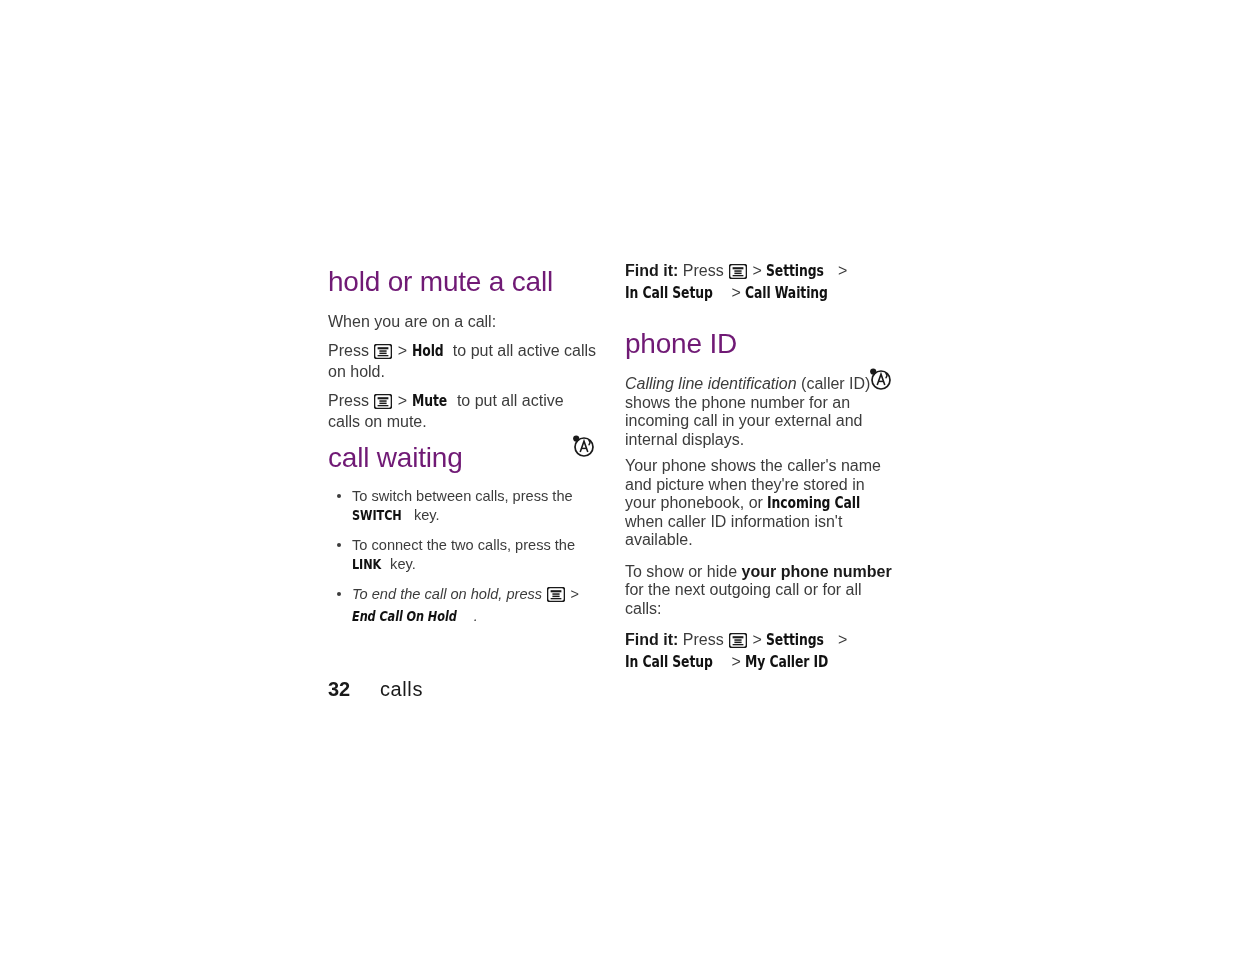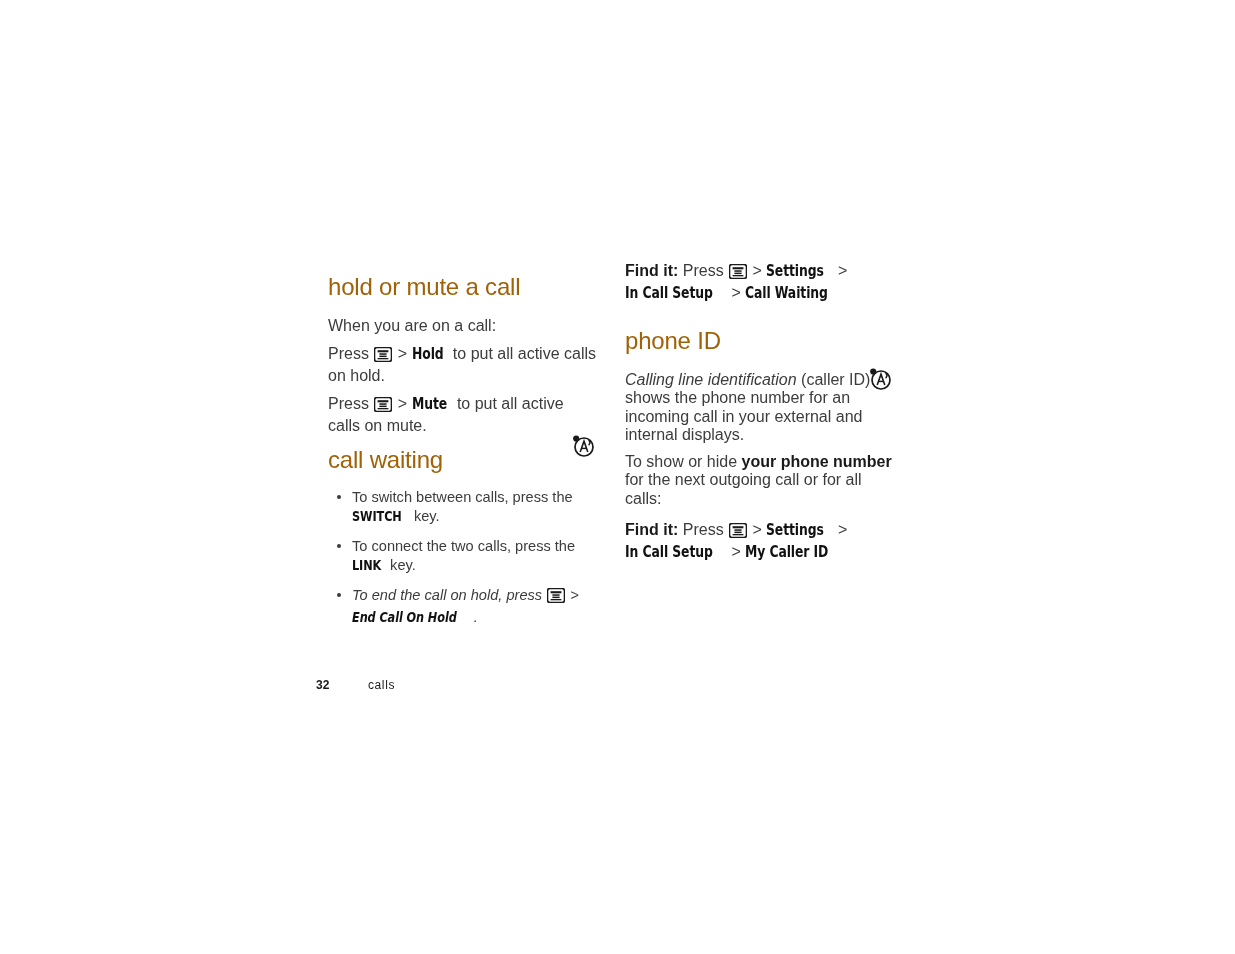--- a/index.html
+++ b/index.html
@@ -26,24 +26,24 @@
   
   .col {
     position: absolute;
     width: 272px;
   }
   .col-left  { left: 328px; top: 262px; }
   .col-right { left: 625px; top: 262px; }
 
   
   h2.section-title {
-    font-size: 24px;
+    font-size: 28px;
     font-weight: 400;
-    color: #a16207;
-    margin: 12px 0 16px 0;
+    color: #701a75;
+    margin: 4px 0 16px 0;
     line-height: 1.12;
     letter-spacing: -0.2px;
   }
   h2.section-title.tight { margin-bottom: 14px; }
   .gap-before { margin-top: 30px; }
 
   
   p.body {
     font-size: 16px;
     line-height: 18.5px;
@@ -110,23 +110,23 @@
     position: absolute;
     width: 26px;
     height: 26px;
   }
   .tip-left  { left: 570px; top: 432px; }
   .tip-right { left: 867px; top: 365px; }
 
   
   .footer {
     position: absolute;
-    left: 316px;
+    left: 328px;
     top: 678px;
-    font-size: 12px;
+    font-size: 20px;
     color: #1a1a1a;
   }
   .footer .pageno {
     font-weight: bold;
     display: inline-block;
     width: 52px;
   }
   .footer .sectionname {
     letter-spacing: 0.6px;
     color: #1a1a1a;
@@ -244,20 +244,25 @@
       <span class="menu-label">Call Waiting</span>
     </p>
 
     <h2 class="section-title">phone ID</h2>
 
     <p class="body" style="width:250px; margin-bottom:8px;">
       <span class="ital">Calling line identification</span>
       <span>(caller ID) shows the phone number for an incoming call in your external and internal displays.</span>
     </p>
 
+    <p class="body" style="margin-bottom:13px;">
+      <span>Your phone shows the caller's name and picture when they're stored in your phonebook, or</span>
+      <span class="menu-label">Incoming Call</span>
+      <span>when caller ID information isn't available.</span>
+    </p>
 
     <p class="body" style="margin-bottom:13px;">
       <span>To show or hide</span>
       <span class="strong-bold">your phone number</span>
       <span>for the next outgoing call or for all calls:</span>
     </p>
 
     <p class="body findit-block lastpara">
       <span class="strong-bold">Find it:</span>
       <span>Press</span>

